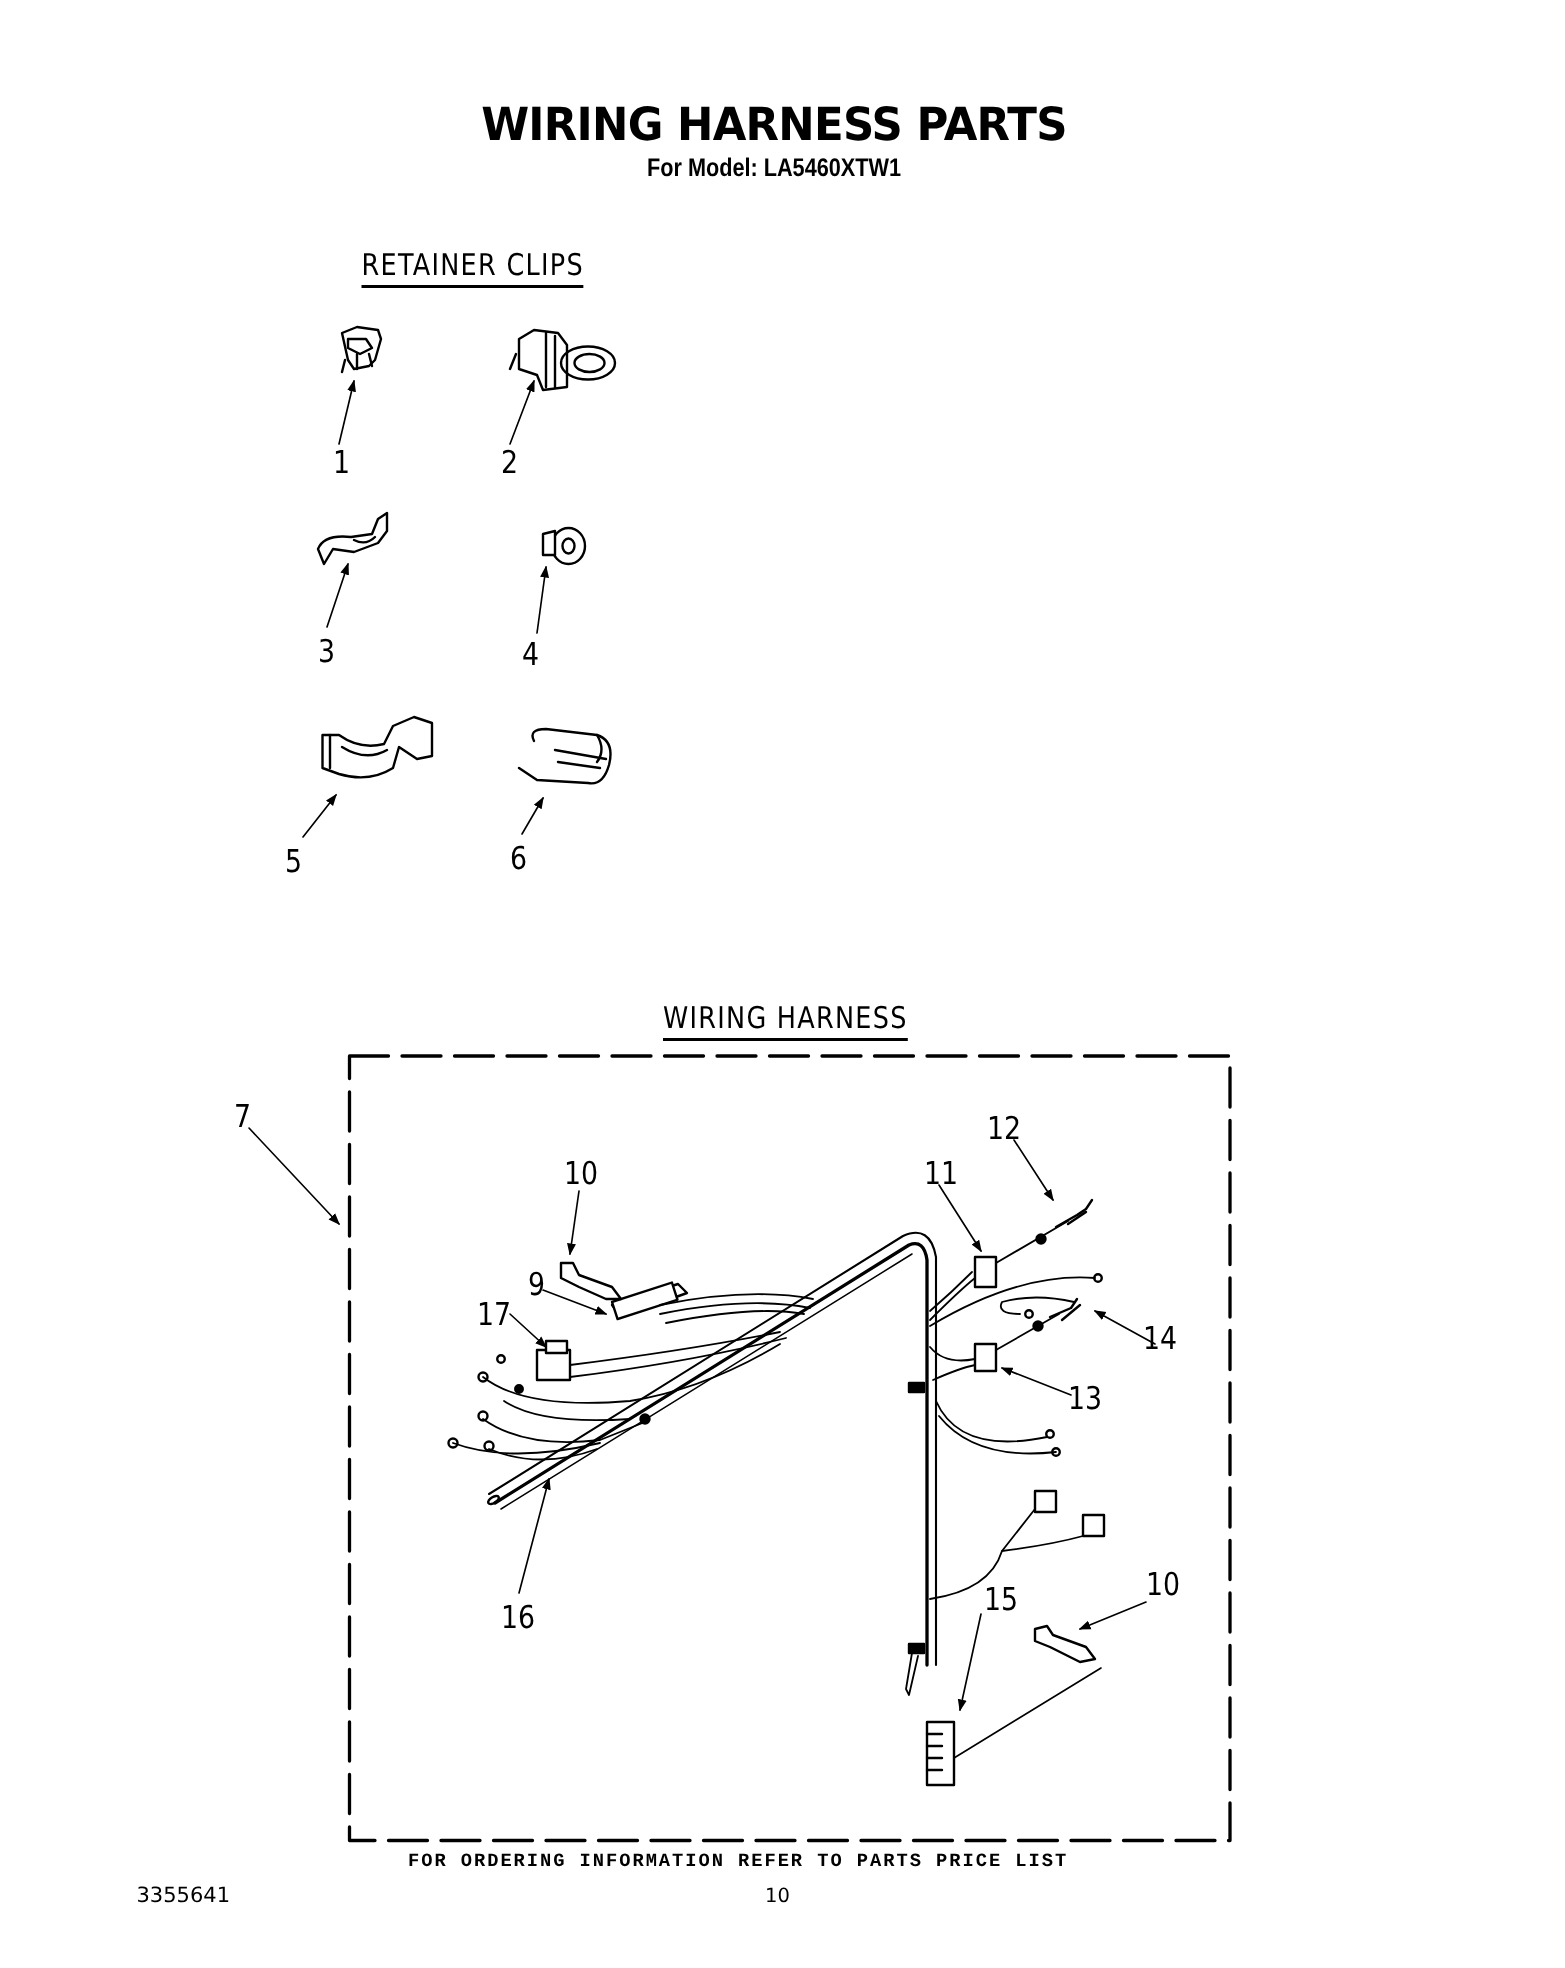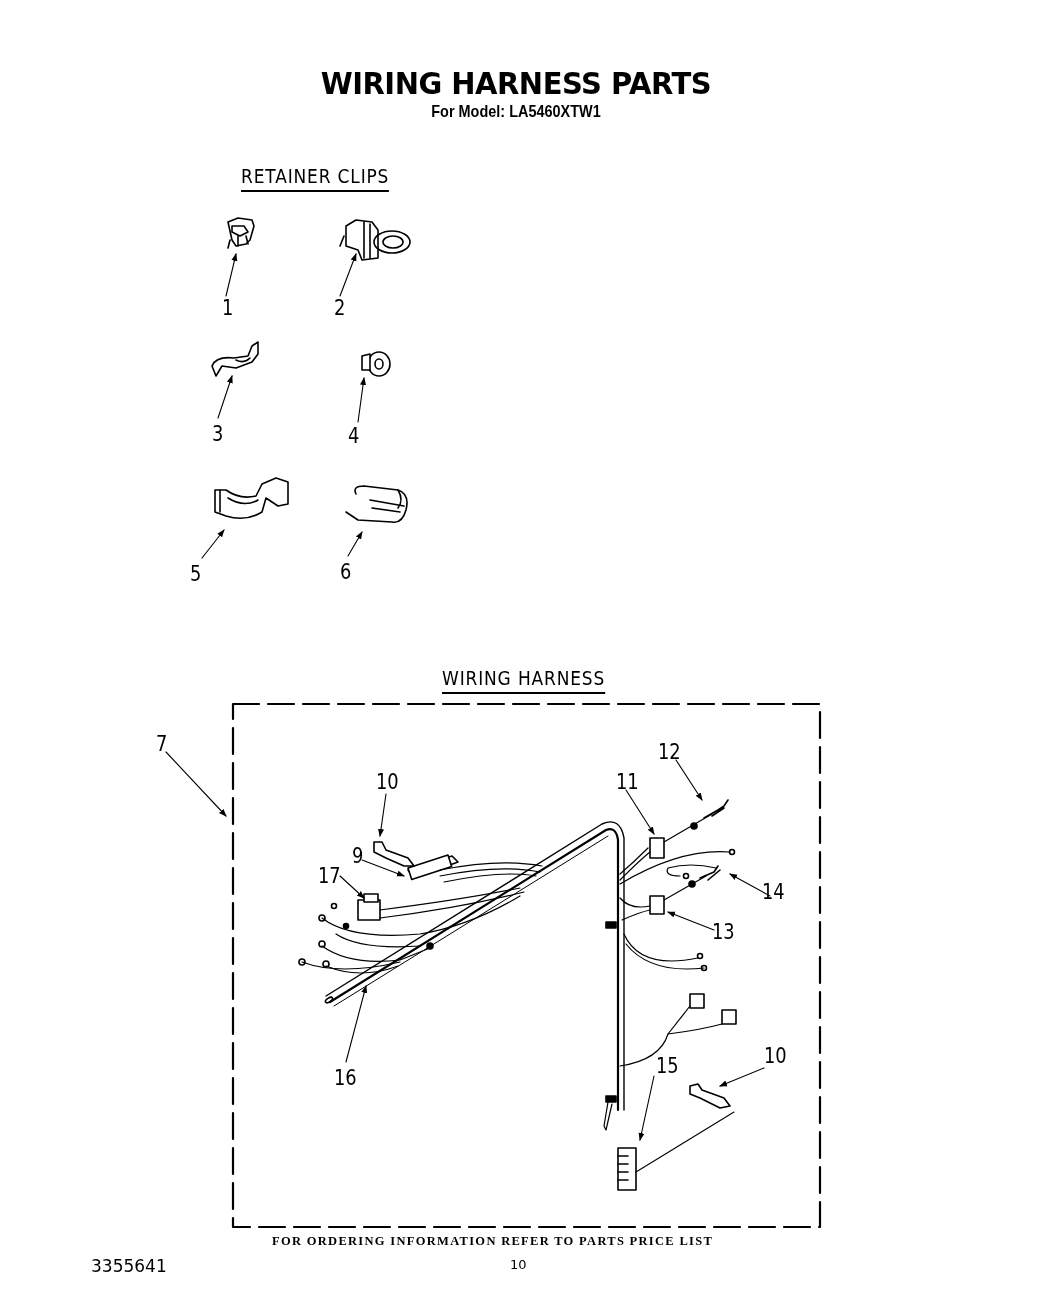--- a/index.html
+++ b/index.html
@@ -2,22 +2,22 @@
 <html><head>
 <meta charset="utf-8">
 <style>
   html, body { margin: 0; padding: 0; background: #ffffff; }
   body { width: 1043px; height: 1312px; position: relative; overflow: hidden; font-family: "Liberation Sans", sans-serif; color: #000; }
   .abs { position: absolute; }
   .title { left: 0; width: 1032px; top: 66px; text-align: center; font-family: "DejaVu Sans", sans-serif; font-weight: bold; font-size: 29px; letter-spacing: -0.5px; transform: scaleY(1.05); }
   .subtitle { left: 0; width: 1032px; top: 102px; text-align: center; font-family: "Liberation Sans", sans-serif; font-weight: bold; font-size: 17px; transform: scaleX(0.85); }
   .section-head { font-family: "DejaVu Sans", sans-serif; font-size: 20px; letter-spacing: 1px; transform: scaleX(0.85); transform-origin: left top; border-bottom: 2px solid #000; padding-bottom: 2px; white-space: nowrap; }
   .callout { font-family: "DejaVu Sans", sans-serif; font-size: 21px; font-weight: normal; transform: scaleX(0.85); transform-origin: left top; line-height: 1; }
-  .footer-note { left: 272px; top: 1234px; font-family: Liberation Serif, serif; font-weight: bold; font-size: 12.5px; letter-spacing: 1.3px; white-space: nowrap; }
-  .doc-num { left: 91px; top: 1256px; font-family: "DejaVu Sans", sans-serif; font-size: 17px; }
+  .footer-note { left: 272px; top: 1234px; font-family: Liberation Mono, monospace; font-weight: bold; font-size: 12.5px; letter-spacing: 1.3px; white-space: nowrap; }
+  .doc-num { left: 91px; top: 1256px; font-family: "DejaVu Sans", sans-serif; font-size: 14px; }
   .page-num { left: 510px; top: 1257px; font-family: "DejaVu Sans", sans-serif; font-size: 13px; }
   svg { position: absolute; left: 0; top: 0; }
 </style>
 </head>
 <body>
 
 <div class="abs title">WIRING HARNESS PARTS</div>
 <div class="abs subtitle">For Model: LA5460XTW1</div>
 
 <div class="abs section-head" style="left:241px; top:164px;">RETAINER CLIPS</div>

